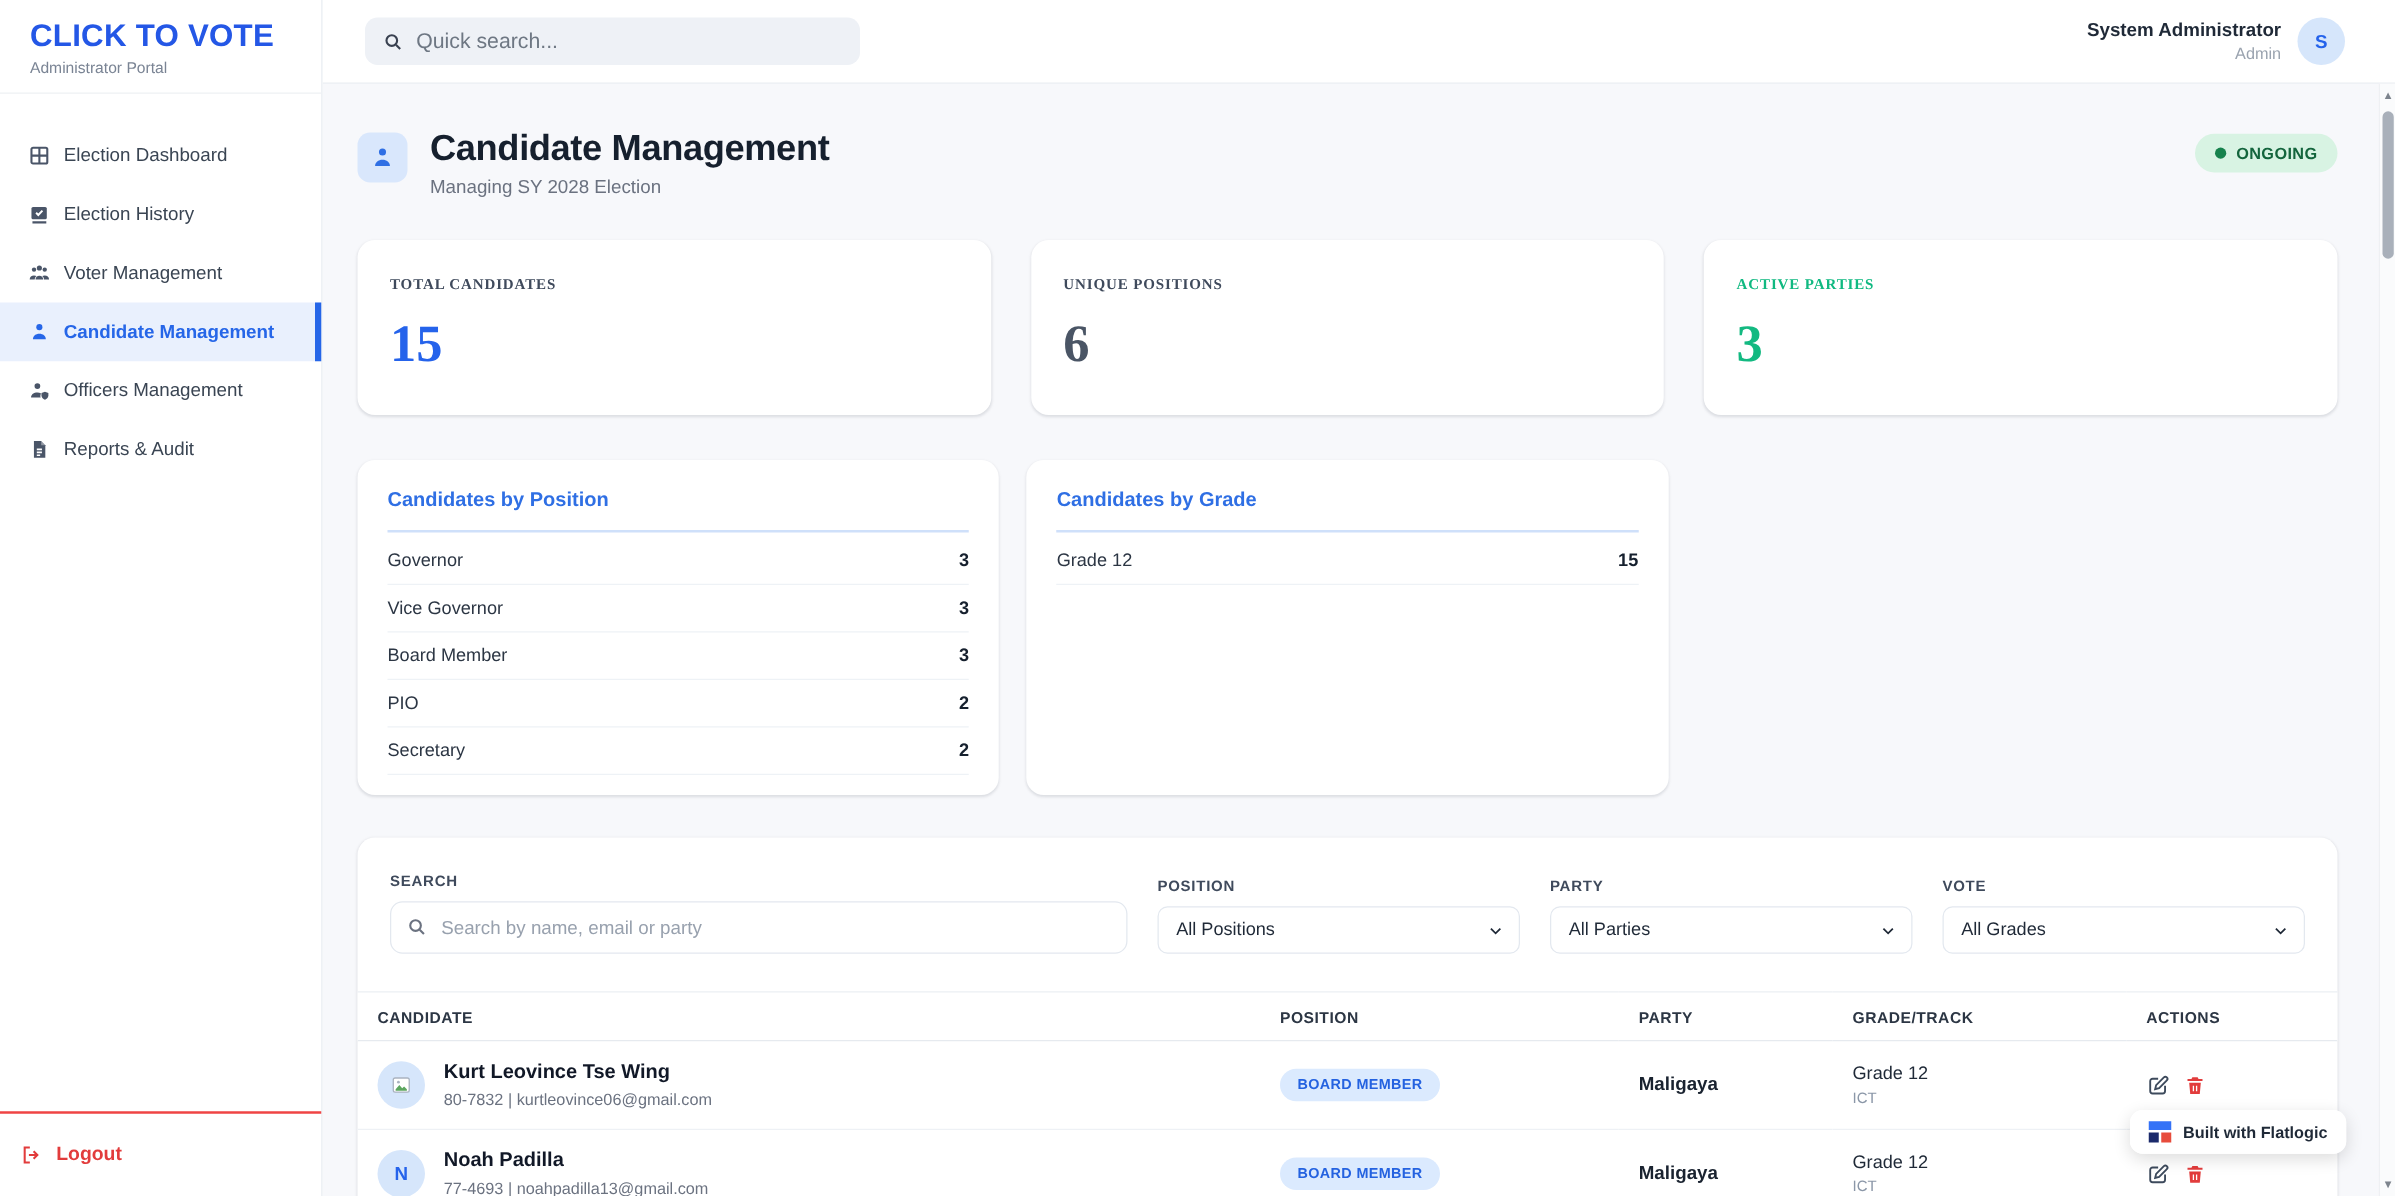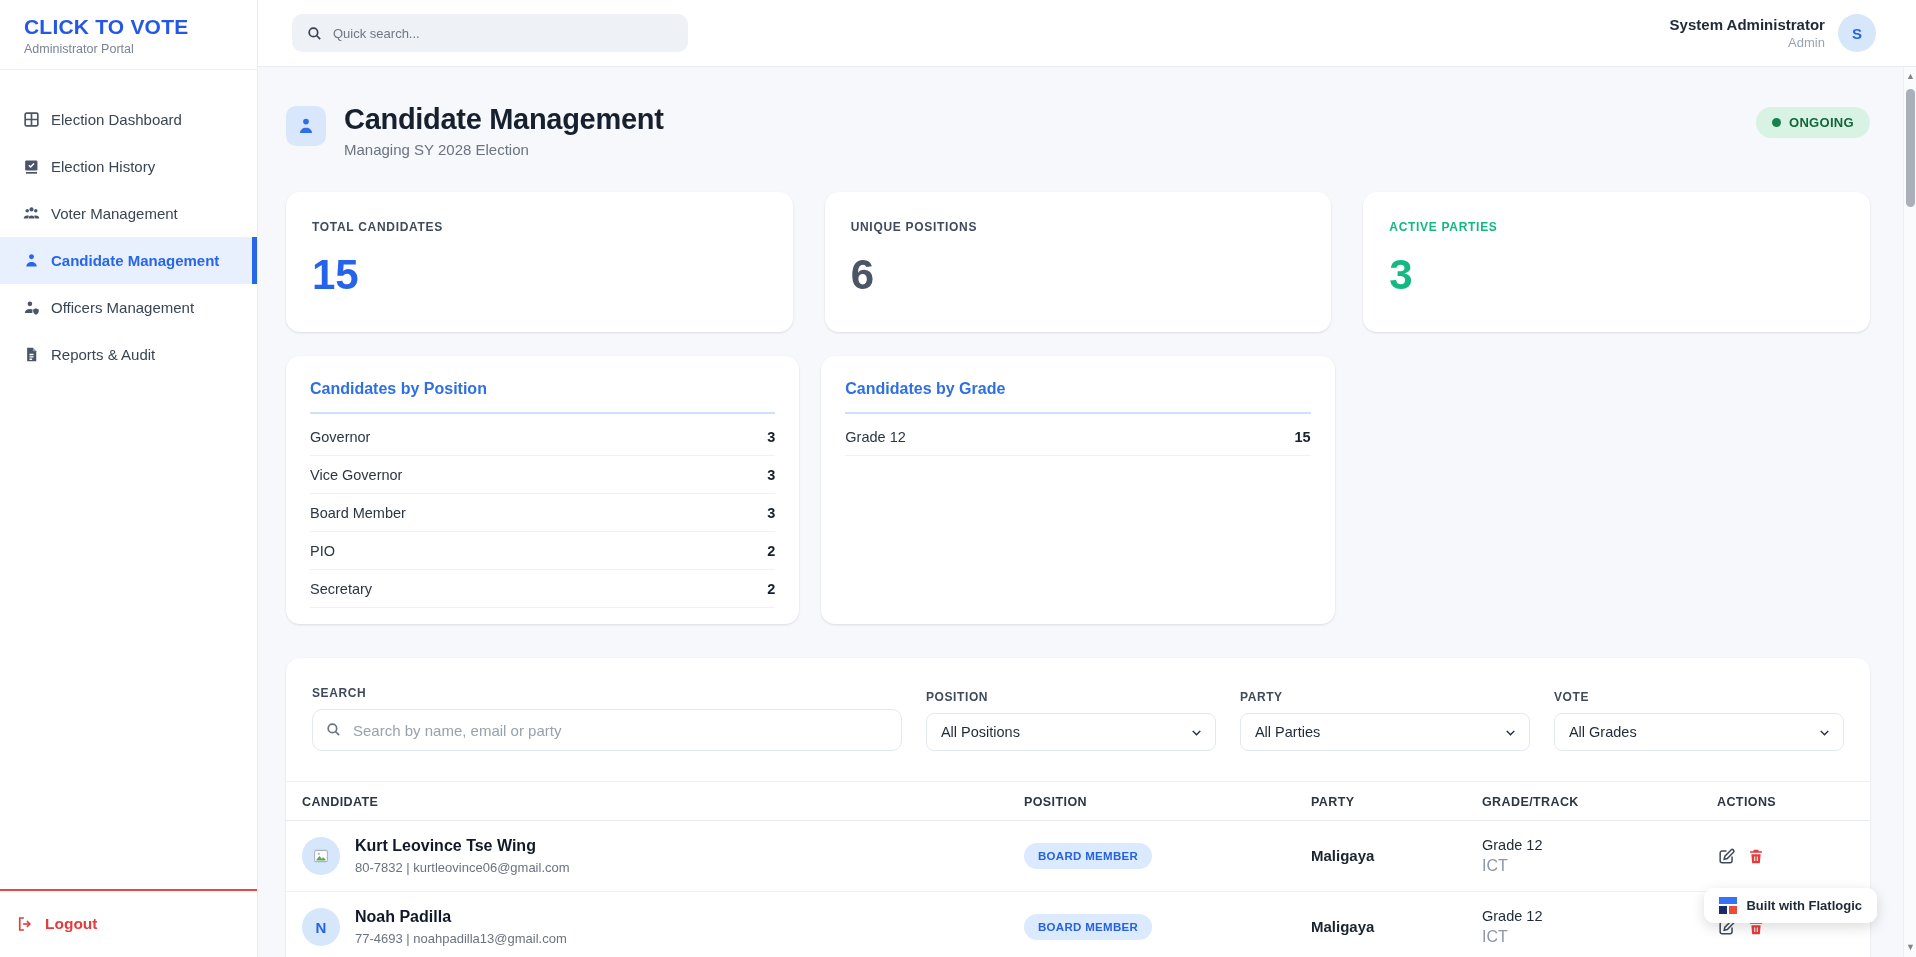--- a/index.html
+++ b/index.html
@@ -13,21 +13,21 @@
     position:relative;
   }
   svg { display:block; }
 
   
   .sidebar {
     flex:0 0 258px; background:#ffffff; border-right:1px solid #e9edf2;
     display:flex; flex-direction:column; height:957px; z-index:5;
   }
   .brand { padding:15px 24px 13px; border-bottom:1px solid #eef1f4; }
-  .brand-title { font-size:21px; font-weight:800; color:#2457e6; letter-spacing:.2px; }
+  .brand-title { font-size:25px; font-weight:800; color:#2457e6; letter-spacing:.2px; }
   .brand-sub { font-size:12.5px; color:#7a8494; margin-top:3px; }
   .nav { flex:1 1 auto; padding-top:26px; }
   .nav-item {
     height:47px; display:flex; align-items:center; gap:10px;
     padding:0 22px; font-size:15px; color:#3a4553; cursor:pointer;
     border-right:5px solid transparent;
   }
   .nav-item .nav-icon { color:#4a5568; width:19px; height:19px; }
   .nav-item.active {
     background:#e9f0fd; color:#2666e8; font-weight:700; border-right-color:#2666e8;
@@ -40,21 +40,21 @@
   .main { flex:1 1 auto; display:flex; flex-direction:column; min-width:0; }
   .topbar {
     flex:0 0 67px; background:#ffffff; border-bottom:1px solid #e9edf2;
     display:flex; align-items:center; padding:0 40px 0 34px;
   }
   .quick-search {
     width:396px; height:38px; background:#eef1f6; border-radius:10px;
     display:flex; align-items:center; gap:10px; padding:0 14px;
   }
   .quick-search input {
-    border:none; outline:none; background:transparent; font-size:13px;
+    border:none; outline:none; background:transparent; font-size:17px;
     font-family:"Liberation Sans", sans-serif; color:#394150; width:100%;
   }
   .quick-search input::placeholder { color:#6e7783; }
   .topbar-user { margin-left:auto; display:flex; align-items:center; gap:13px; }
   .user-text { text-align:right; }
   .user-name { font-size:15px; font-weight:700; color:#1f2937; }
   .user-role { font-size:13px; color:#9aa3af; margin-top:2px; }
   .avatar {
     width:38px; height:38px; border-radius:50%; background:#d6e6fb;
     color:#2563eb; font-weight:700; font-size:15px;
@@ -77,21 +77,21 @@
     padding:8px 16px; border-radius:999px; display:flex; align-items:center; gap:8px;
     letter-spacing:.3px;
   }
   .status-dot { width:9px; height:9px; border-radius:50%; background:#17824d; }
 
   
   .card {
     background:#fff; border-radius:14px;
     box-shadow:0 1px 3px rgba(16,24,40,.07), 0 1px 2px rgba(16,24,40,.05);
   }
-  .stats-row { display:grid; grid-template-columns:repeat(3,1fr); gap:32px; margin-bottom:24px; }
+  .stats-row { display:grid; grid-template-columns:repeat(3,1fr); gap:32px; margin-bottom:36px;font-family:Liberation Serif, serif; }
   .stat-card { height:140px; padding:28px 26px; }
   .stat-label { font-size:12px; font-weight:700; letter-spacing:.7px; color:#3f4a5c; }
   .stat-value { font-size:42px; font-weight:800; margin-top:17px; }
   .stat-blue  { color:#2563eb; }
   .stat-slate { color:#4a5565; }
   .stat-green { color:#13b981; }
   .stat-label-green { color:#10b981; }
 
   .breakdown-row { display:grid; grid-template-columns:repeat(3,1fr); gap:22px; margin-bottom:34px; }
   .breakdown-card { height:268px; padding:0; overflow:hidden; }
@@ -144,21 +144,21 @@
     color:#2563eb; font-weight:700; font-size:15px;
   }
   .cand-name { font-size:16px; font-weight:700; color:#111827; }
   .cand-contact { font-size:13px; color:#6b7280; margin-top:5px; }
   .pos-badge {
     display:inline-block; background:#dbeafe; color:#2462e0; font-size:11.5px;
     font-weight:800; letter-spacing:.3px; padding:7px 14px; border-radius:999px;
   }
   .party-cell { font-size:15px; font-weight:700; color:#1a2330; }
   .grade-main { font-size:14.5px; color:#1f2937; }
-  .grade-track { font-size:16px; color:#8b97a8; margin-top:4px; }
+  .grade-track { font-size:12px; color:#8b97a8; margin-top:4px; }
   .actions-cell { display:flex; gap:11px; align-items:center; }
   .action-btn { cursor:pointer; }
 
   
   .flatlogic {
     position:absolute; right:39px; bottom:34px; z-index:20;
     background:rgba(255,255,255,.97); border-radius:10px; padding:9px 15px;
     display:flex; align-items:center; gap:9px;
     box-shadow:0 4px 14px rgba(0,0,0,.14);
   }

